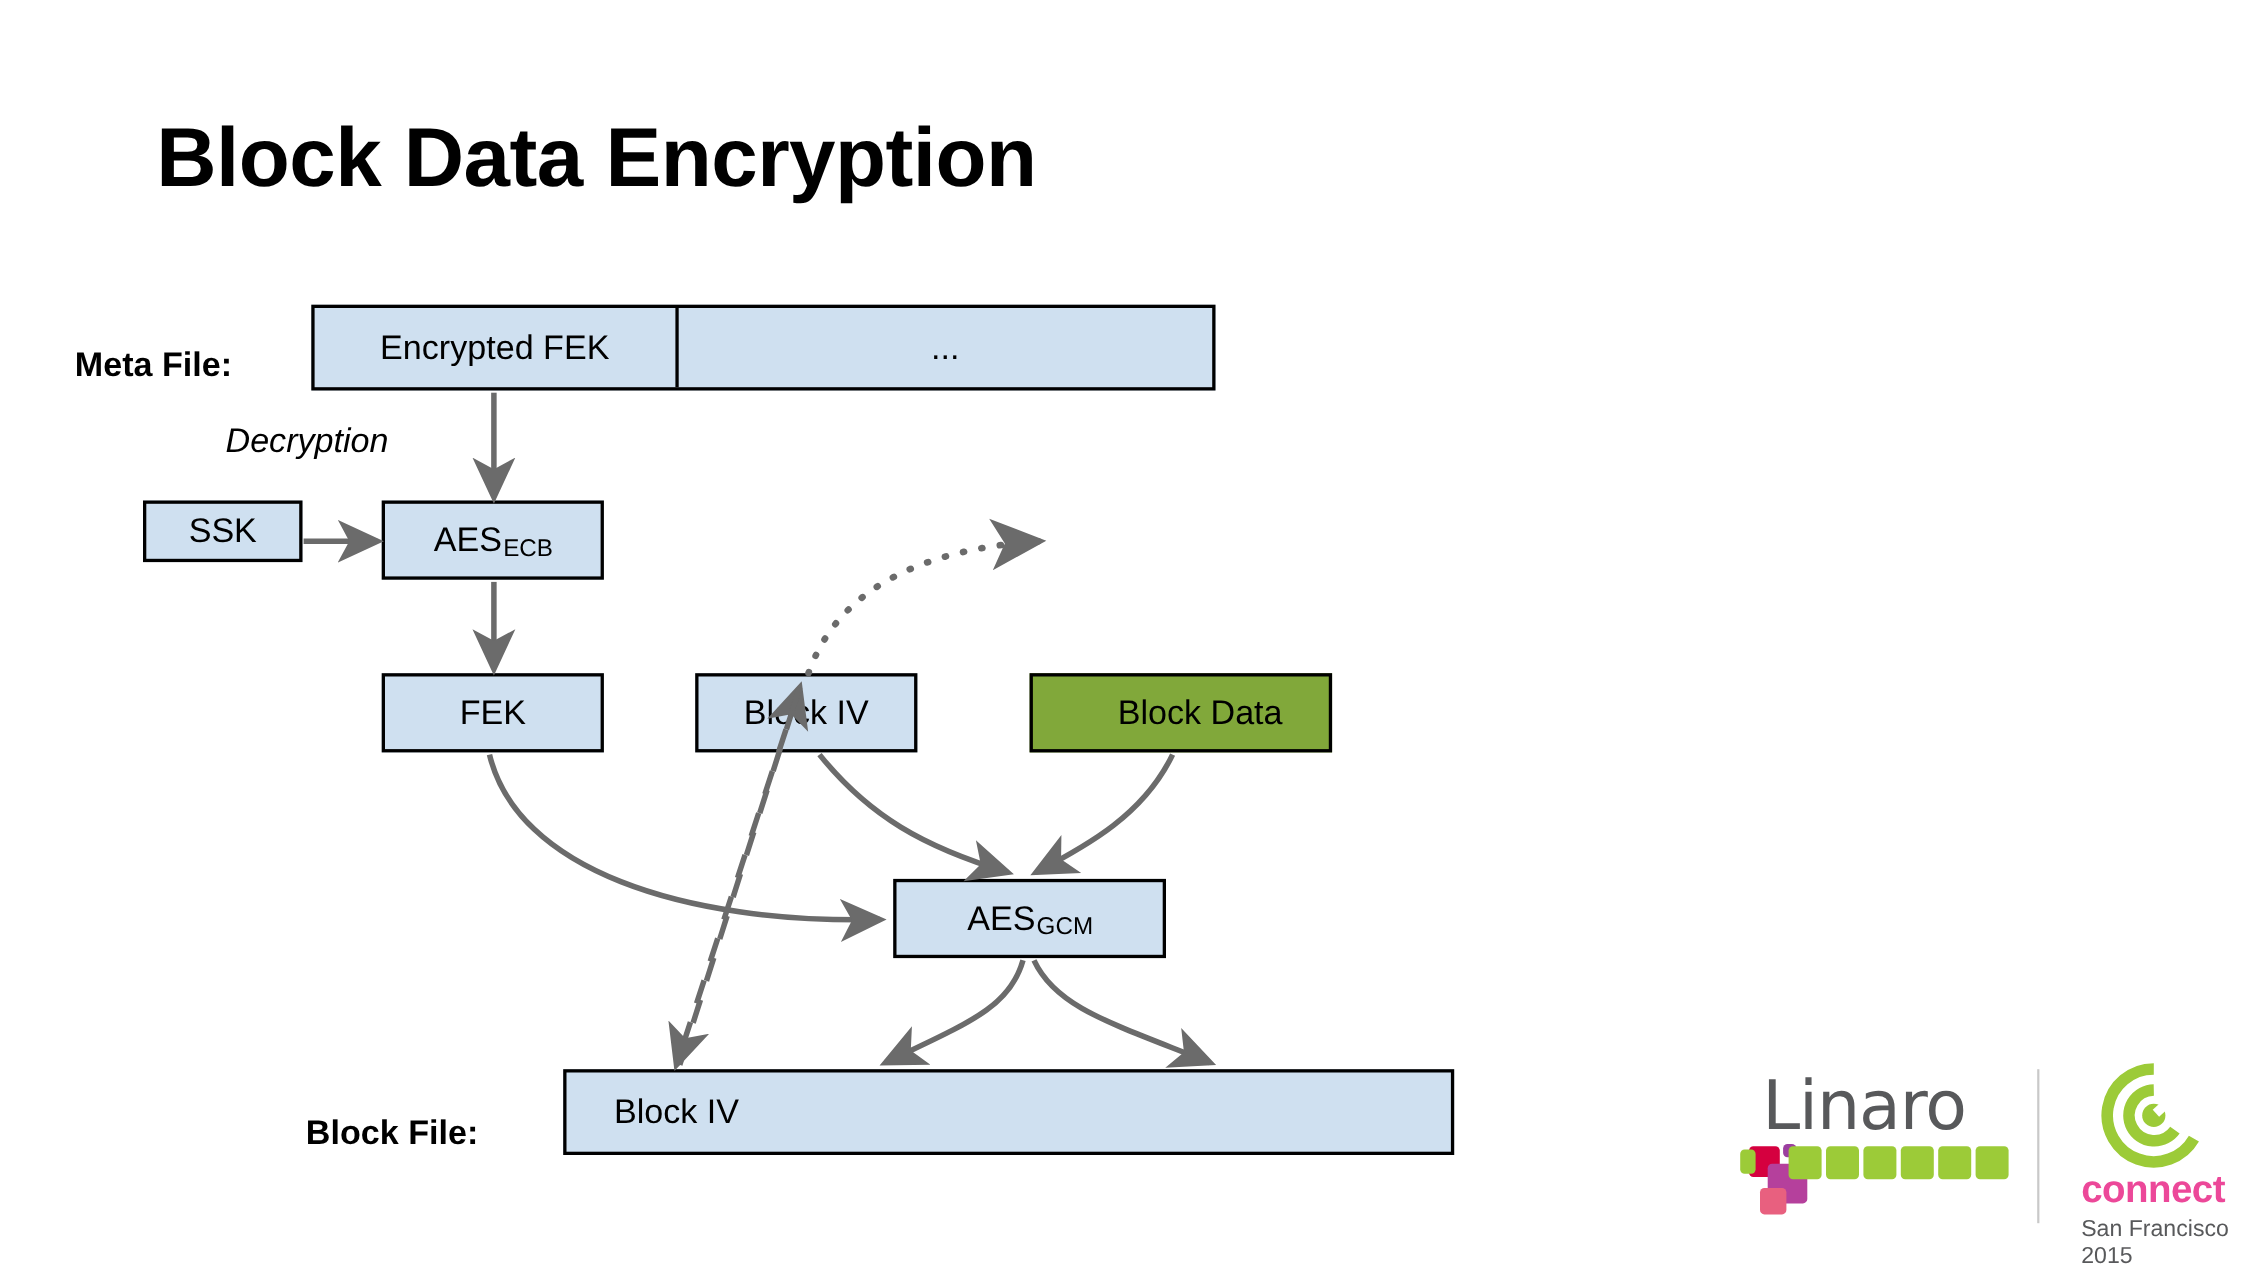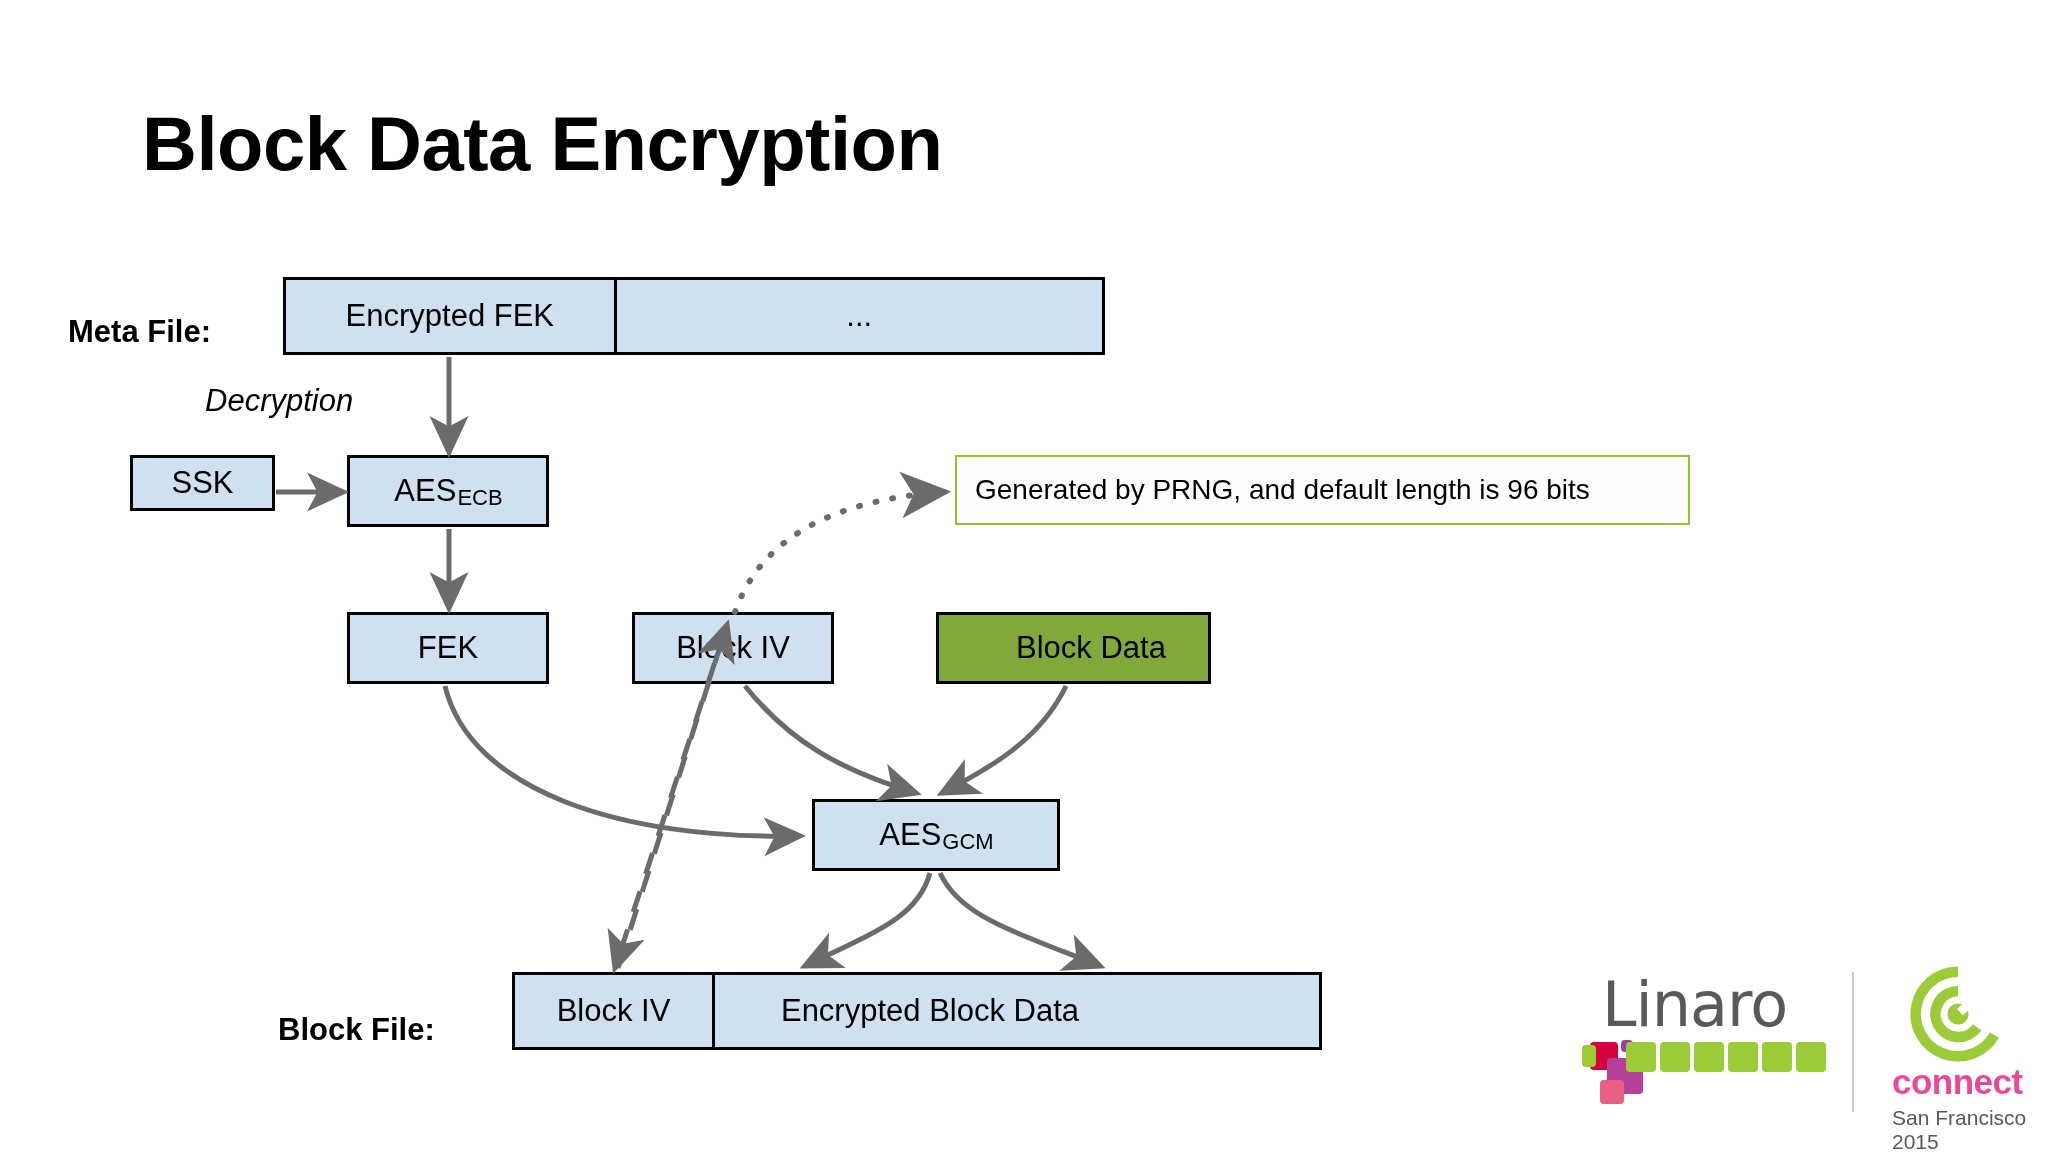--- a/index.html
+++ b/index.html
@@ -195,23 +195,20 @@
 
   <div class="box" style="left:130px; top:455px; width:145px; height:56px;">
     <span>SSK</span>
   </div>
 
   <div class="box" style="left:347px; top:455px; width:202px; height:72px;">
     <span>AES</span>
       <span class="sub">ECB</span>
   </div>
 
-  <div class="callout" style="left:955px; top:455px; width:735px; height:70px;">
-    <span>Generated by PRNG, and default length is 96 bits</span>
-  </div>
 
   <div class="box" style="left:347px; top:612px; width:202px; height:72px;">
     <span>FEK</span>
   </div>
 
   <div class="box" style="left:632px; top:612px; width:202px; height:72px;">
     <span>Block IV</span>
   </div>
 
   <div class="box green" style="left:936px; top:612px; width:275px; height:72px;">
@@ -220,21 +217,20 @@
 
   <div class="box" style="left:812px; top:799px; width:248px; height:72px;">
     <span>AES</span>
       <span class="sub">GCM</span>
   </div>
 
   <div class="row-label" style="left:278px; top:1000px;">Block File:</div>
 
   <div class="strip" style="left:512px; top:972px; width:810px; height:78px;">
     <div class="cell" style="width:200px;">Block IV</div>
-    <div class="cell" style="width:430px;">Encrypted Block Data</div>
   </div>
 
   <svg id="arrows" viewBox="0 0 2048 1152">
     <defs>
       <marker id="ah" markerWidth="9" markerHeight="9" refX="7.2" refY="4.5" orient="auto" markerUnits="strokeWidth">
         <path d="M0,0.6 L8.4,4.5 L0,8.4 L2.1,4.5 Z" fill="#6b6b6b"></path>
       </marker>
       <marker id="ah2" markerWidth="9" markerHeight="9" refX="7.2" refY="4.5" orient="auto" markerUnits="strokeWidth">
         <path d="M0,0.6 L8.4,4.5 L0,8.4 L2.1,4.5 Z" fill="#6b6b6b"></path>
       </marker>

